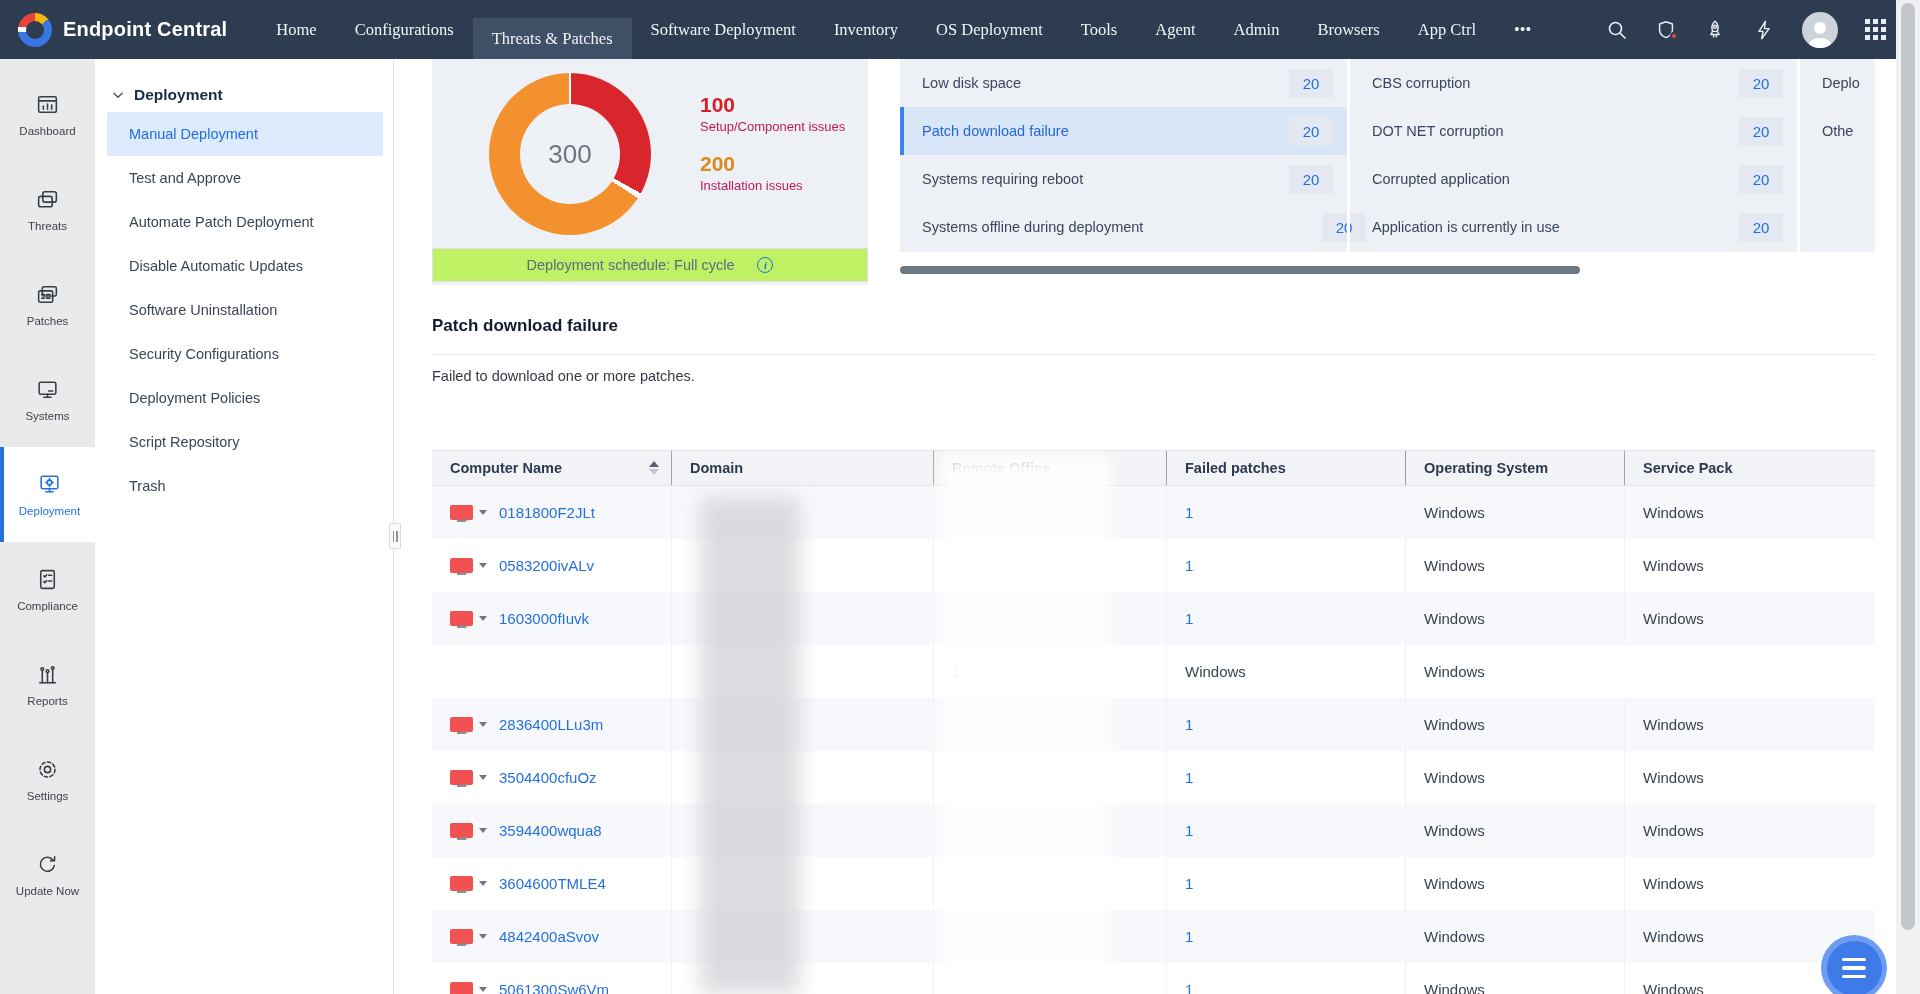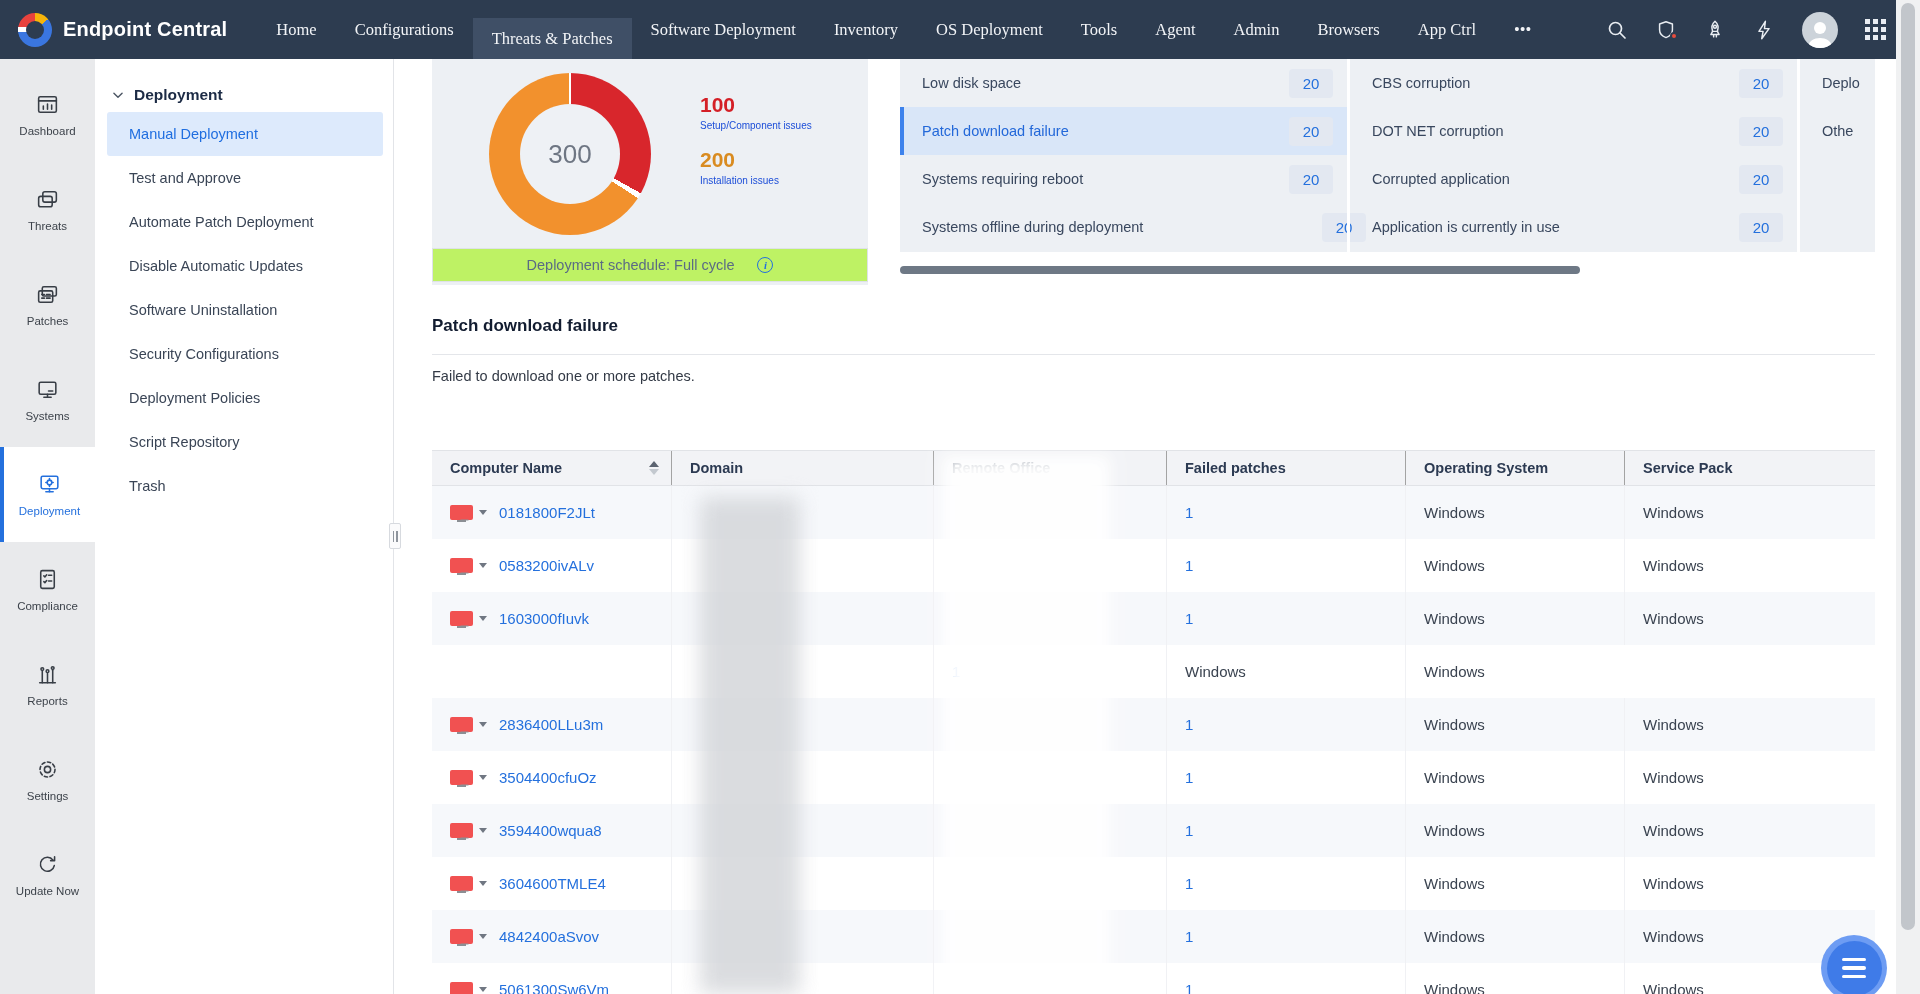--- a/index.html
+++ b/index.html
@@ -53,21 +53,21 @@
   .chart-card { position:absolute; left:432px; top:59px; width:436px; height:226px; background:#edf0f4; }
   .donut { position:absolute; left:57px; top:14px; width:162px; height:162px; border-radius:50%;
            background:conic-gradient(#fff 0 1deg,#d8262c 1deg 119deg,#fff 119deg 123deg,#f2912d 123deg 359deg,#fff 359deg 360deg); }
   .donut::after { content:""; position:absolute; inset:31px; border-radius:50%; background:#eef1f5; }
   .donut-total { position:absolute; inset:0; display:flex; align-items:center; justify-content:center;
                  font-size:26px; color:#6e7683; z-index:2; }
   .legend { position:absolute; left:268px; top:34px; }
   .legend-val { font-size:21px; font-weight:bold; }
   .legend-val.red { color:#d41f26; }
   .legend-val.orange { color:#d98b20; }
-  .legend-label { font-size:10px; color:#1d4ed8; line-height:1.3; width:160px; margin-top:2px; }
+  .legend-label { font-size:13px; color:#be185d; line-height:1.3; width:160px; margin-top:2px; }
   .legend-block + .legend-block { margin-top:16px; }
   .schedule { position:absolute; left:0; top:189px; width:436px; height:34px; background:#bef264;
               border:1px solid #dee2e7; display:flex; align-items:center; justify-content:center; gap:23px;
               font-size:14.5px; color:#5a6b84; }
   .info-ico { width:16px; height:16px; border-radius:50%; border:1.5px solid #2470dd; color:#2470dd;
               font-size:10.5px; font-weight:bold; display:flex; align-items:center; justify-content:center;
               font-family:"Liberation Serif", serif; font-style:italic; }
 
   .issues { position:absolute; left:900px; top:59px; width:975px; height:193px; background:#edf0f4; overflow:hidden; }
   .iss-div { position:absolute; top:0; bottom:0; width:3px; background:#fff; }

